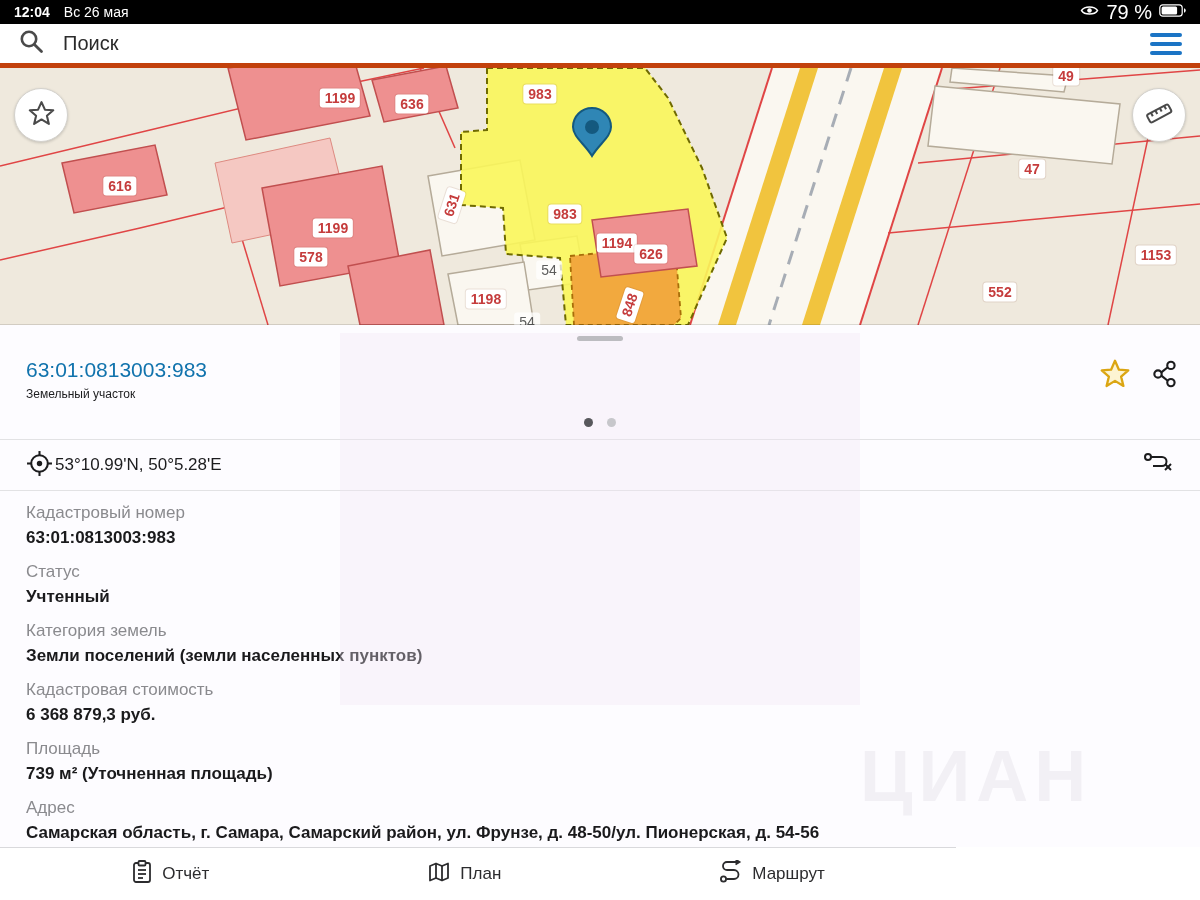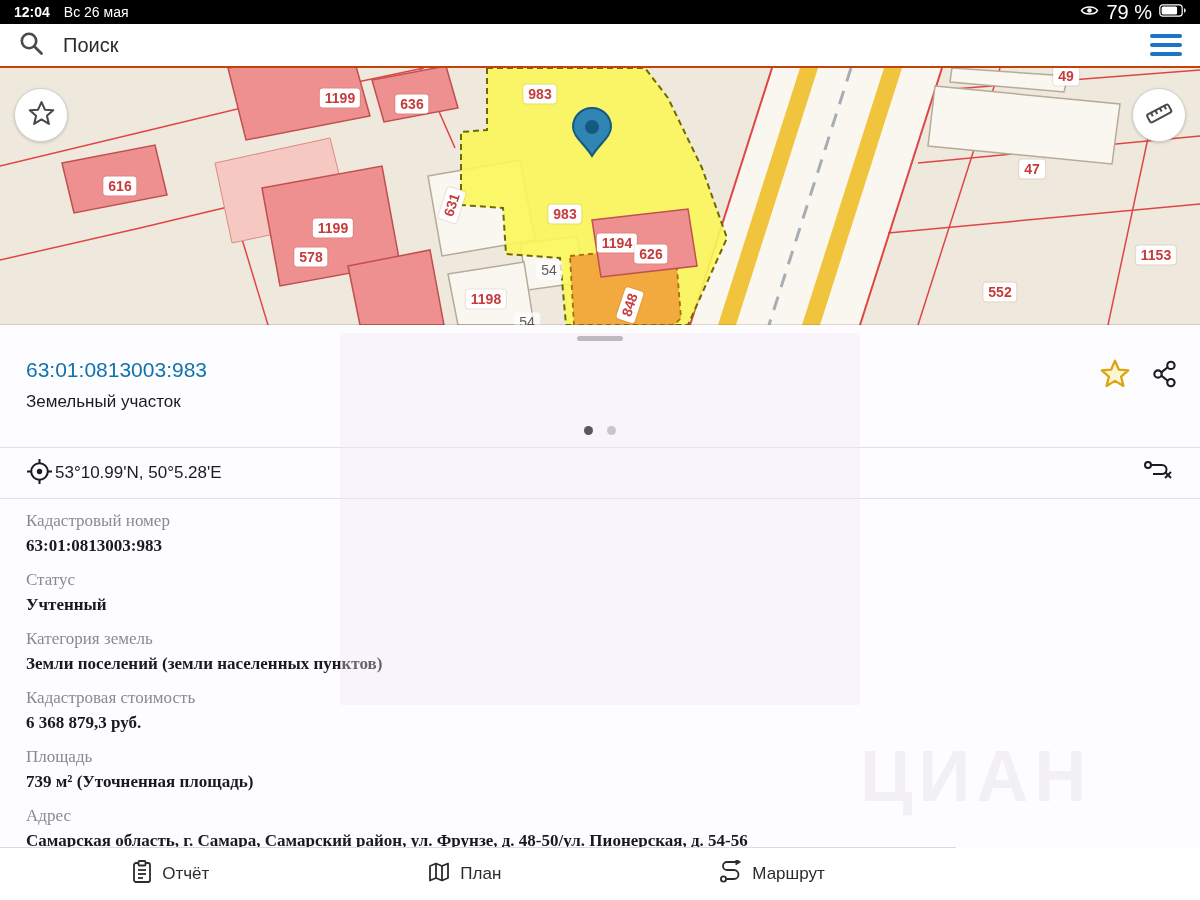--- a/index.html
+++ b/index.html
@@ -14,21 +14,21 @@
     color:#fff;display:flex;align-items:center;padding:0 14px;box-sizing:border-box;
     font-size:14px;
   }
   .status-time{font-weight:700;margin-right:14px;}
   .status-date{font-weight:400;}
   .status-right{margin-left:auto;display:flex;align-items:center;gap:7px;}
   .battery-pct{font-size:20px;}
   
   .search-bar{
     position:absolute;top:24px;left:0;width:1200px;height:44px;background:#fff;
-    border-bottom:2px solid #c2410c;display:flex;align-items:center;
+    border-bottom:5px solid #c2410c;display:flex;align-items:center;
     padding:0 18px;box-sizing:border-box;gap:16px;
   }
   .search-input{
     border:none;outline:none;font-size:20px;flex:1;color:#222;
     font-family:"Liberation Sans","DejaVu Sans",sans-serif;background:transparent;
   }
   .search-input::placeholder{color:#2b2b2b;opacity:1;}
   .hamburger{display:flex;flex-direction:column;gap:5px;cursor:pointer;margin-left:auto;}
   .hamburger span{display:block;width:32px;height:4px;border-radius:2px;background:#1b74c5;}
   
@@ -64,33 +64,33 @@
   .watermark-text{
     position:absolute;left:860px;top:410px;font-size:72px;font-weight:700;
     color:rgba(150,140,160,.10);letter-spacing:6px;pointer-events:none;
   }
   .drag-handle{
     position:absolute;top:11px;left:50%;transform:translateX(-50%);
     width:46px;height:5px;border-radius:3px;background:#bcbcc0;cursor:grab;
   }
   .panel-header{padding:32px 26px 0;position:relative;}
   .panel-title{font-size:21px;color:#1173ad;line-height:26px;cursor:pointer;}
-  .panel-subtitle{font-size:17px;color:#1c1c1e;margin-top:8px;line-height:22px;}
+  .panel-subtitle{font-size:12px;color:#1c1c1e;margin-top:0;line-height:22px;}
   .header-icons{position:absolute;right:22px;top:34px;display:flex;align-items:center;gap:22px;}
   .dots{display:flex;justify-content:center;gap:14px;margin-top:13px;}
   .dot{width:9px;height:9px;border-radius:50%;}
   .dot.active{background:#58585c;}
   .dot.inactive{background:#c7c7cb;}
   .divider{height:1px;background:#e2e2e4;width:100%;}
   .coords-row{
     height:50px;display:flex;align-items:center;padding:0 26px;gap:2px;
   }
   .coords-text{font-size:17px;color:#1c1c1e;}
   .coords-row .right-icon{margin-left:auto;cursor:pointer;}
-  .fields{padding:12px 26px 0;font-family:Liberation Serif, serif;}
+  .fields{padding:12px 26px 0;}
   .field{margin-bottom:13px;}
   .field-label{font-size:17px;color:#8a8a8e;line-height:20px;margin-bottom:4px;}
   .field-value{font-size:17px;color:#1a1a1c;font-weight:700;line-height:22px;}
   
   .toolbar{
     position:absolute;top:847px;left:0;width:956px;height:53px;background:#fff;
     border-top:1px solid #d9d9dc;box-sizing:border-box;
     display:flex;align-items:center;justify-content:center;gap:218px;z-index:5;
   }
   .toolbar-item{display:flex;align-items:center;gap:9px;cursor:pointer;}

